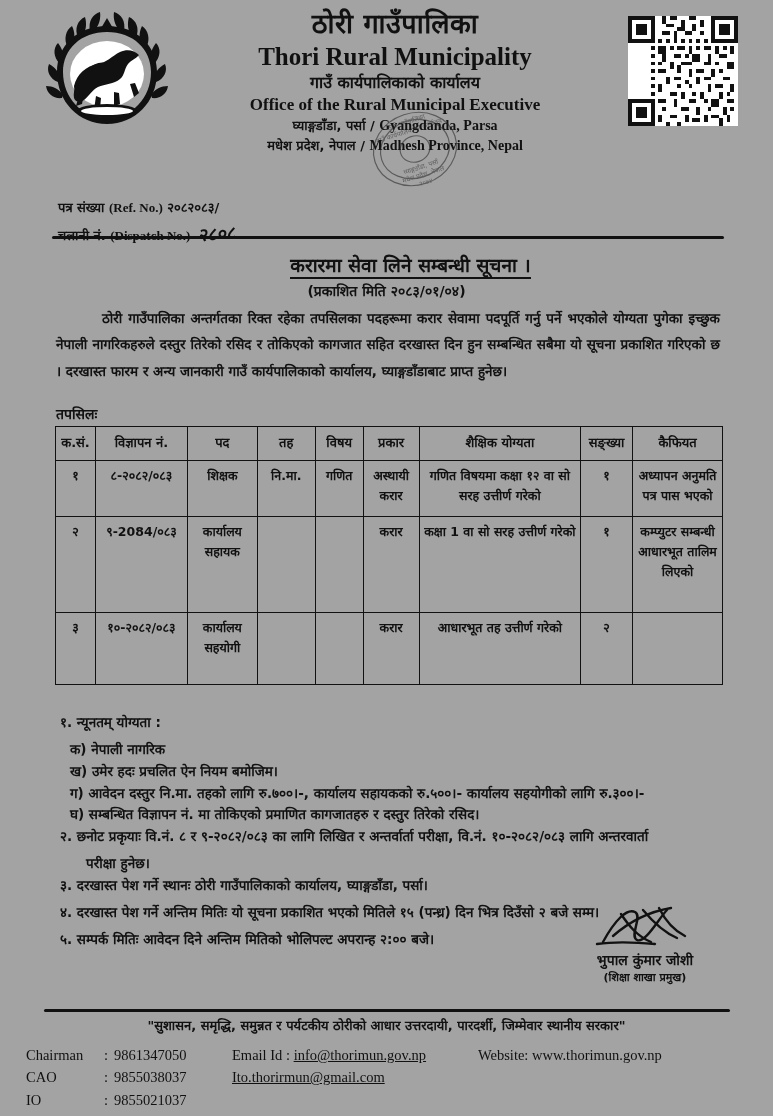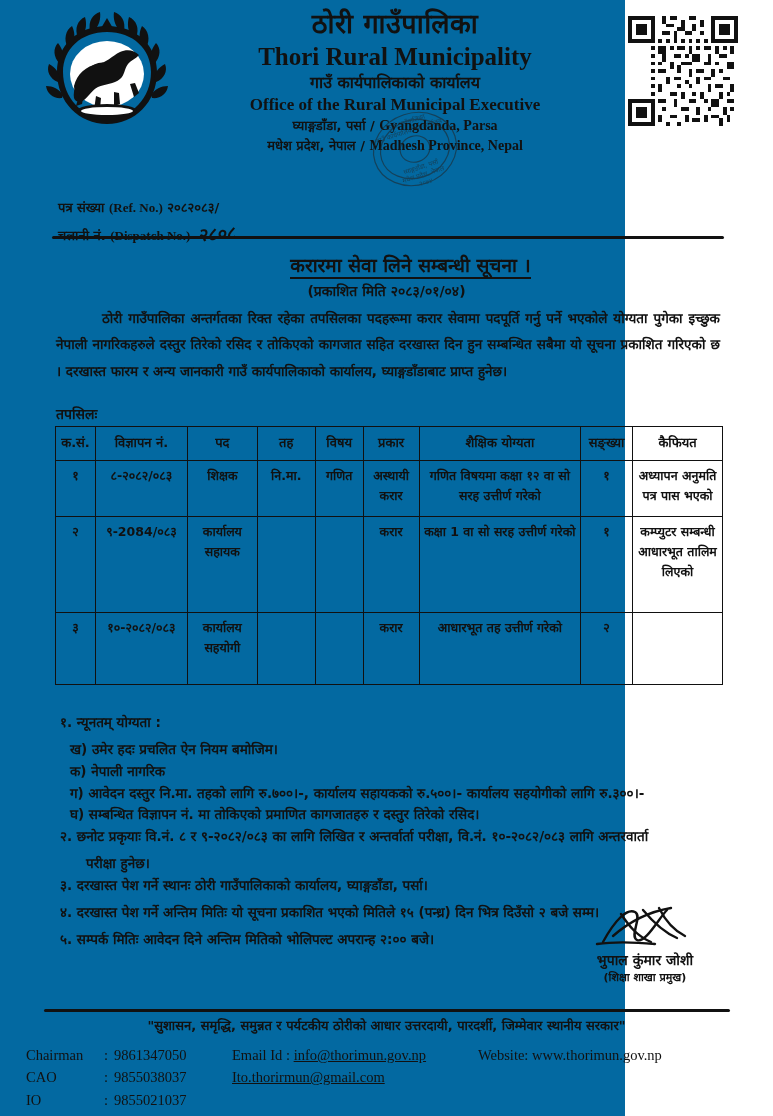--- a/index.html
+++ b/index.html
@@ -7,21 +7,21 @@
     margin: 0; padding: 0;
     background: #ffffff;
   }
   body {
     width: 773px; height: 1116px;
     font-family: "Liberation Sans", "DejaVu Sans", sans-serif;
     color: #111;
     position: relative;
     overflow: hidden;
   }
-  .page { position: relative; width: 625px; height: 1116px; background:#0369a1; }
+  .page { position: relative; width: 773px; height: 1116px; background:#a3a3a3; }
 
   
   .header { position: relative; height: 175px; }
   .emblem {
     position: absolute; left: 44px; top: 12px; width: 126px; height: 126px;
   }
   .qr {
     position: absolute; left: 628px; top: 16px; width: 110px; height: 110px;
   }
   .head-center {
@@ -288,22 +288,22 @@
           <td>आधारभूत तह उत्तीर्ण गरेको</td>
           <td>२</td>
           <td></td>
         </tr>
       </tbody>
     </table>
   </div>
 
   <div class="conds">
     <div class="li">१. न्यूनतम् योग्यता :</div>
+    <div class="sub">क) नेपाली नागरिक</div>
     <div class="sub">ख) उमेर हदः प्रचलित ऐन नियम बमोजिम।</div>
-    <div class="sub">क) नेपाली नागरिक</div>
     <div class="sub">ग) आवेदन दस्तुर नि.मा. तहको लागि रु.७००।-, कार्यालय सहायकको रु.५००।- कार्यालय सहयोगीको लागि रु.३००।-</div>
     <div class="sub">घ) सम्बन्धित विज्ञापन नं. मा तोकिएको प्रमाणित कागजातहरु र दस्तुर तिरेको रसिद।</div>
     <div class="li">२. छनोट प्रकृयाः वि.नं. ८ र ९-२०८२/०८३ का लागि लिखित र अन्तर्वार्ता परीक्षा, वि.नं. १०-२०८२/०८३ लागि अन्तरवार्ता</div>
     <div class="cont">परीक्षा हुनेछ।</div>
     <div class="li">३. दरखास्त पेश गर्ने स्थानः ठोरी गाउँपालिकाको कार्यालय, घ्याङ्गडाँडा, पर्सा।</div>
     <div class="li">४. दरखास्त पेश गर्ने अन्तिम मितिः यो सूचना प्रकाशित भएको मितिले १५ (पन्ध्र) दिन भित्र दिउँसो २ बजे सम्म।</div>
     <div class="li">५. सम्पर्क मितिः आवेदन दिने अन्तिम मितिको भोलिपल्ट अपरान्ह २:०० बजे।</div>
   </div>
 
   <div class="sig">

